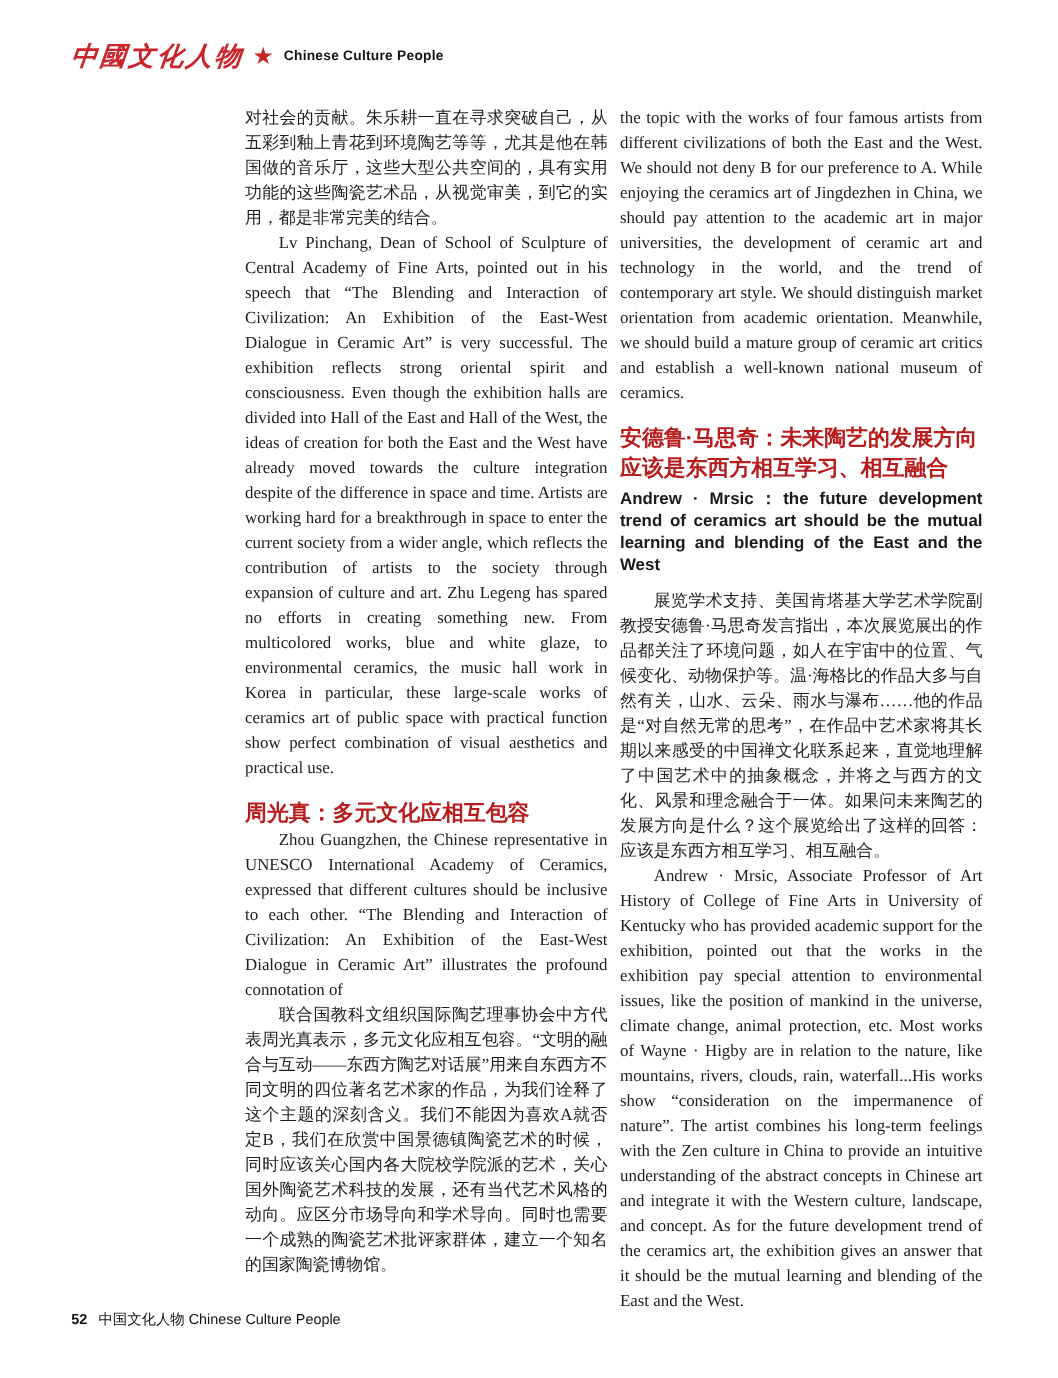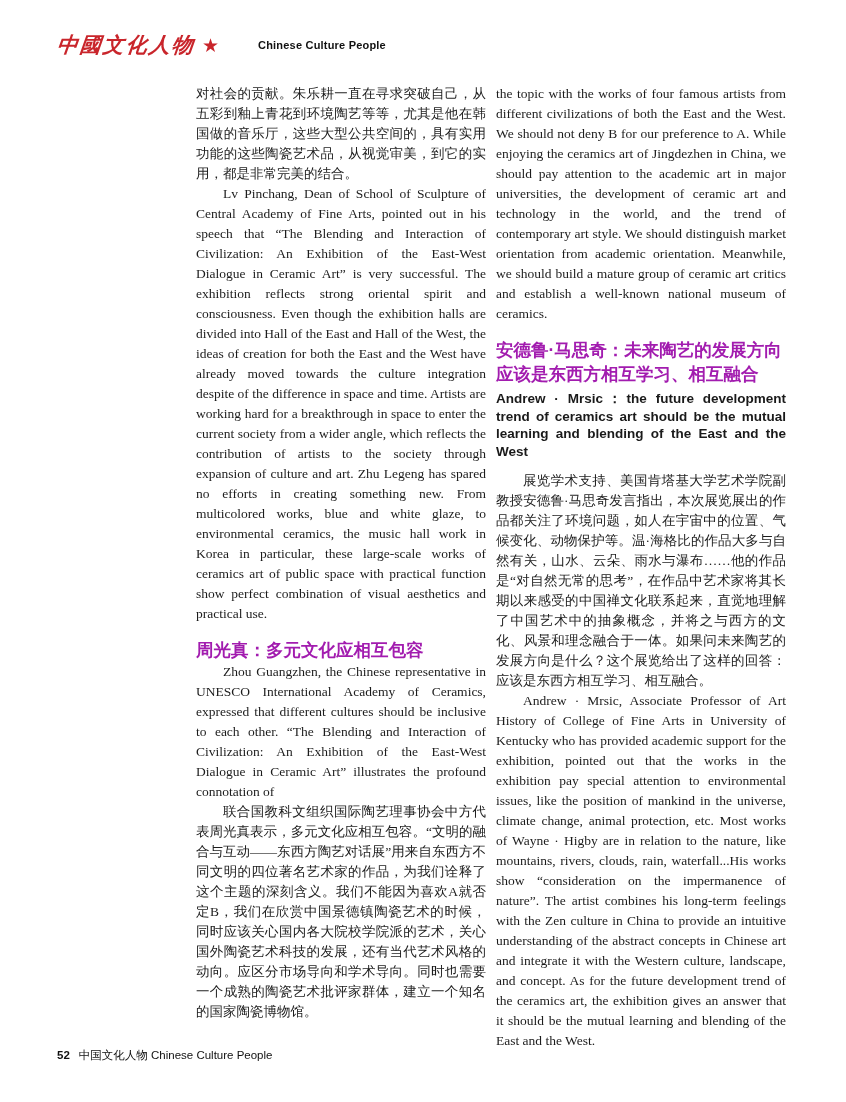--- a/index.html
+++ b/index.html
@@ -24,37 +24,37 @@
     white-space:nowrap;
   }
   .logo-star {
     color:#c9252b; font-size:19px;
     margin:0 8px 0 7px; line-height:1;
     display:inline-block;
   }
   .logo-en {
     font-family:"Liberation Sans", sans-serif;
     font-size:11px; font-weight:600; color:#111;
-    letter-spacing:0.2px; white-space:nowrap;margin-left:31px;
+    letter-spacing:0.2px; white-space:nowrap;
   }
   .columns {
     position:absolute; left:196px; top:84px; width:590px;
     display:flex; justify-content:space-between;
   }
   .col {
     width:290px;
     font-size:13.5px; line-height:20px;
     text-align:justify;
     text-justify:inter-ideograph;
   }
   .col p { text-align:justify; }
   .indent { text-indent:2em; }
   .sec-head-cn {
     font-family:"Liberation Sans", sans-serif;
-    font-size:17.5px; font-weight:700; color:#a21caf;
+    font-size:17.5px; font-weight:700; color:#b91c1c;
     line-height:24px; text-align:left;
     margin-top:14px;
     text-indent:0;
   }
   .sec-head-en {
     font-family:"Liberation Sans", sans-serif;
     font-size:13.5px; font-weight:700; color:#1a1a1a;
     line-height:17.5px; text-align:justify;
     margin:4px 0 11px 0;
     text-indent:0;

